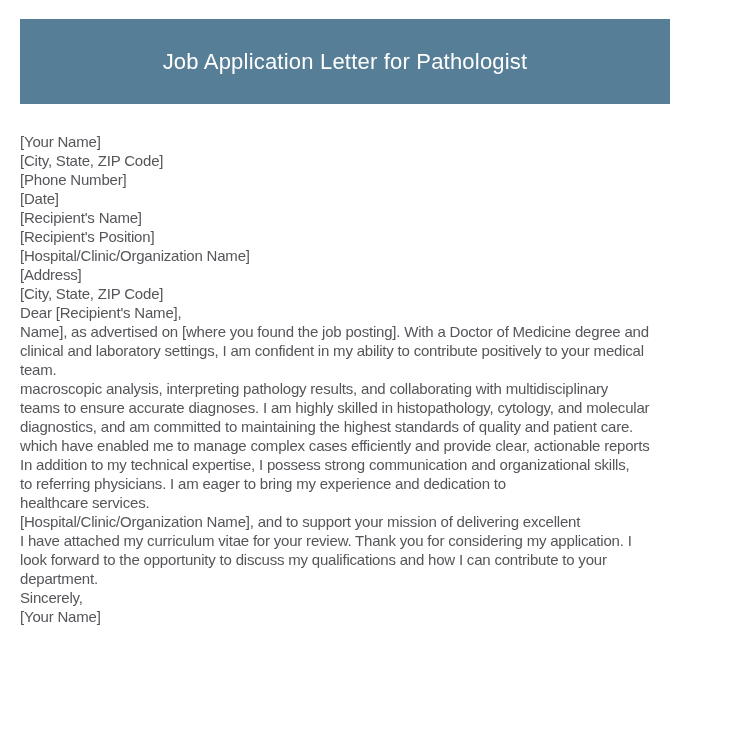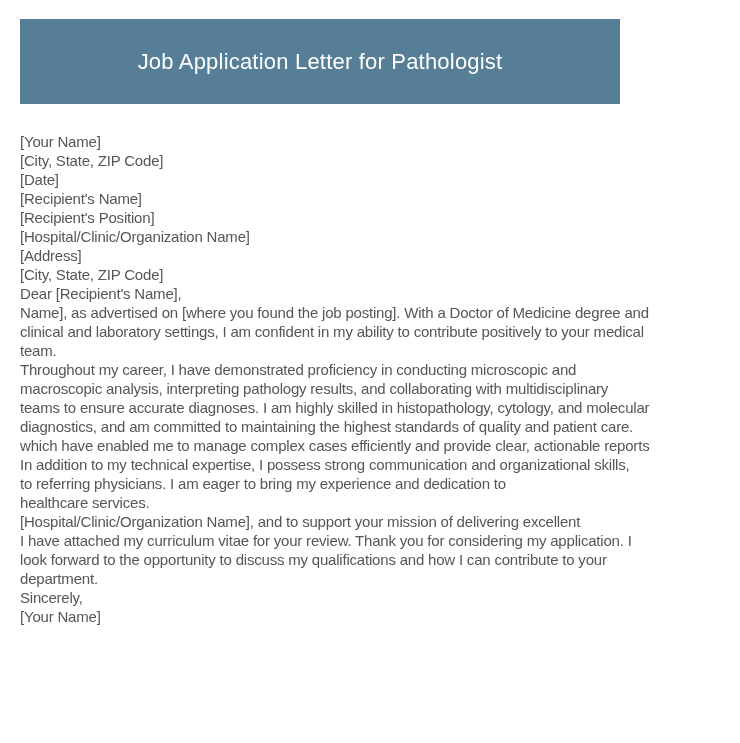--- a/index.html
+++ b/index.html
@@ -15,21 +15,21 @@
   .page {
     position: relative;
     width: 740px;
     height: 743px;
   }
 
   .header-band {
     position: absolute;
     left: 20px;
     top: 19px;
-    width: 600px;
+    width: 650px;
     height: 85px;
     background: var(--header-bg, #567e96);
     display: flex;
     align-items: center;
     justify-content: center;
   }
 
   .header-band h1 {
     color: var(--header-text, #ffffff);
     font-size: 22px;
@@ -60,39 +60,39 @@
 <div class="page">
 
   <header class="header-band">
     <h1>Job Application Letter for Pathologist</h1>
   </header>
 
   <main class="letter-body">
     <div class="block">
         <div class="line">[Your Name]</div>
         <div class="line">[City, State, ZIP Code]</div>
+        <div class="line">[Phone Number]</div>
         <div class="line">[Date]</div>
       </div>
     <div class="block">
         <div class="line">[Recipient's Name]</div>
         <div class="line">[Recipient's Position]</div>
         <div class="line">[Hospital/Clinic/Organization Name]</div>
         <div class="line">[Address]</div>
         <div class="line">[City, State, ZIP Code]</div>
       </div>
     <div class="block">
         <div class="line">Dear [Recipient's Name],</div>
       </div>
     <div class="block">
         <div class="line">Name], as advertised on [where you found the job posting]. With a Doctor of Medicine degree and</div>
         <div class="line">clinical and laboratory settings, I am confident in my ability to contribute positively to your medical</div>
         <div class="line">team.</div>
       </div>
     <div class="block">
-        <div class="line">Throughout my career, I have demonstrated proficiency in conducting microscopic and</div>
         <div class="line">macroscopic analysis, interpreting pathology results, and collaborating with multidisciplinary</div>
         <div class="line">teams to ensure accurate diagnoses. I am highly skilled in histopathology, cytology, and molecular</div>
         <div class="line">diagnostics, and am committed to maintaining the highest standards of quality and patient care.</div>
       </div>
     <div class="block">
         <div class="line">which have enabled me to manage complex cases efficiently and provide clear, actionable reports</div>
         <div class="line">In addition to my technical expertise, I possess strong communication and organizational skills,</div>
         <div class="line">to referring physicians. I am eager to bring my experience and dedication to</div>
         <div class="line">healthcare services.</div>
         <div class="line">[Hospital/Clinic/Organization Name], and to support your mission of delivering excellent</div>

